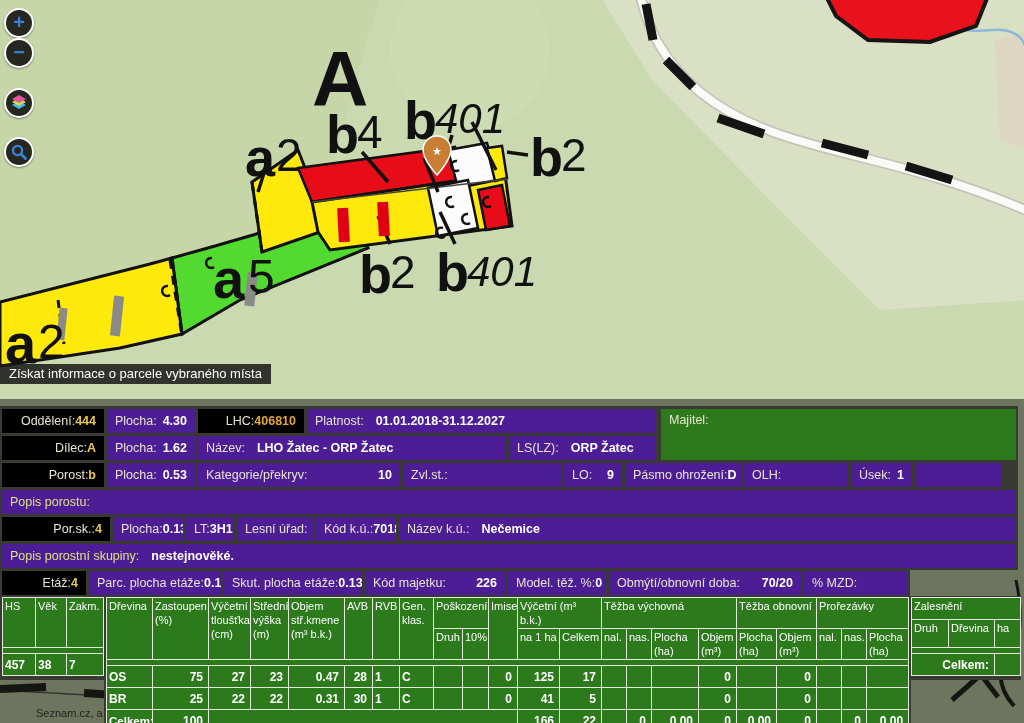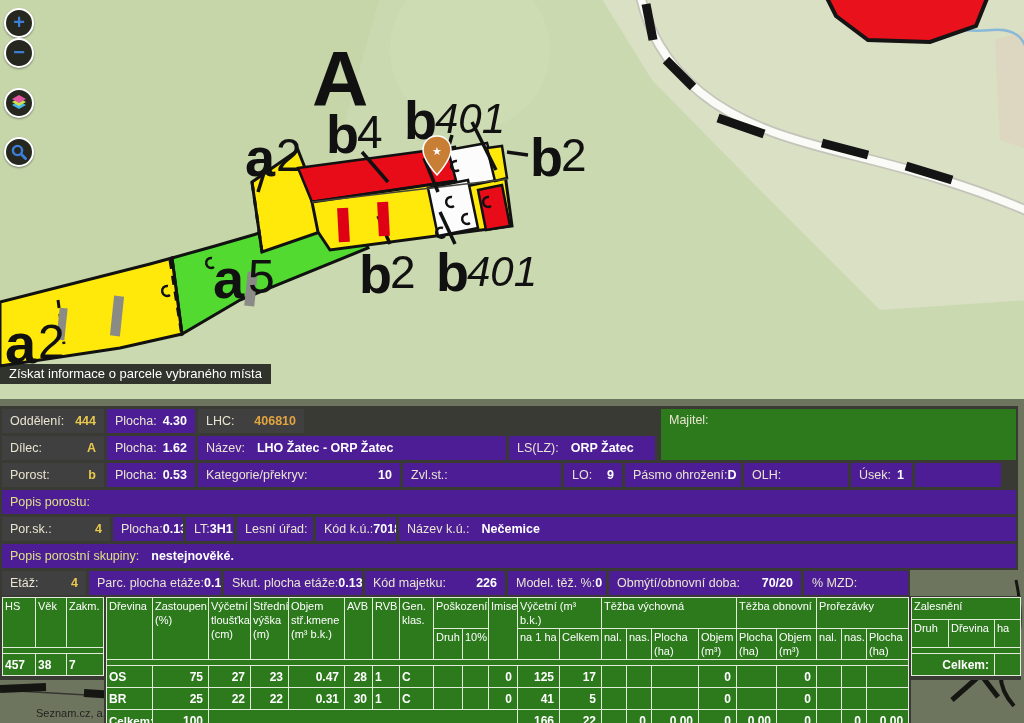--- a/index.html
+++ b/index.html
@@ -23,21 +23,21 @@
     background:rgba(24,25,20,.52);}
 
   
   .bd{position:absolute;background:#393a33;}
 
   
   .prow{position:absolute;left:2px;display:flex;height:24px;}
   .cell{background:#4c1d95;margin-right:3px;display:flex;align-items:center;
     justify-content:space-between;padding:0 8px;box-sizing:border-box;
     font-size:12.5px;white-space:nowrap;overflow:hidden;}
-  .cell.gray{background:#404040;}
+  .cell.gray{background:#000000;justify-content:flex-end;}
   .cell.lv{justify-content:flex-start;gap:12px;}
   .lbl{color:#e9e5d2;}
   .lbl.desc{color:#dde284;}
   .val{color:#fff;font-weight:bold;}
   .val.acc{color:#e9c84e;font-weight:bold;}
   .val.acc2{color:#e2a43f;font-weight:bold;}
   .majitel{position:absolute;left:661px;top:409px;width:355px;height:51px;
     background:#2d7a1d;box-sizing:border-box;padding:4px 8px;font-size:12.5px;}
 
   
@@ -204,20 +204,24 @@
         <span class="lbl">Oddělení:</span>
         <span class="val acc">444</span>
       </div>
     <div class="cell" style="width:88px">
         <span class="lbl">Plocha:</span>
         <span class="val">4.30</span>
       </div>
     <div class="cell gray" style="width:106px">
         <span class="lbl">LHC:</span>
         <span class="val acc2">406810</span>
+      </div>
+    <div class="cell lv" style="width:348px">
+        <span class="lbl">Platnost:</span>
+        <span class="val">01.01.2018-31.12.2027</span>
       </div>
   </div>
   <div class="majitel"><span class="lbl">Majitel:</span></div>
 
   <div class="prow" style="top:436px">
     <div class="cell gray" style="width:102px">
         <span class="lbl">Dílec:</span>
         <span class="val acc">A</span>
       </div>
     <div class="cell" style="width:88px">

